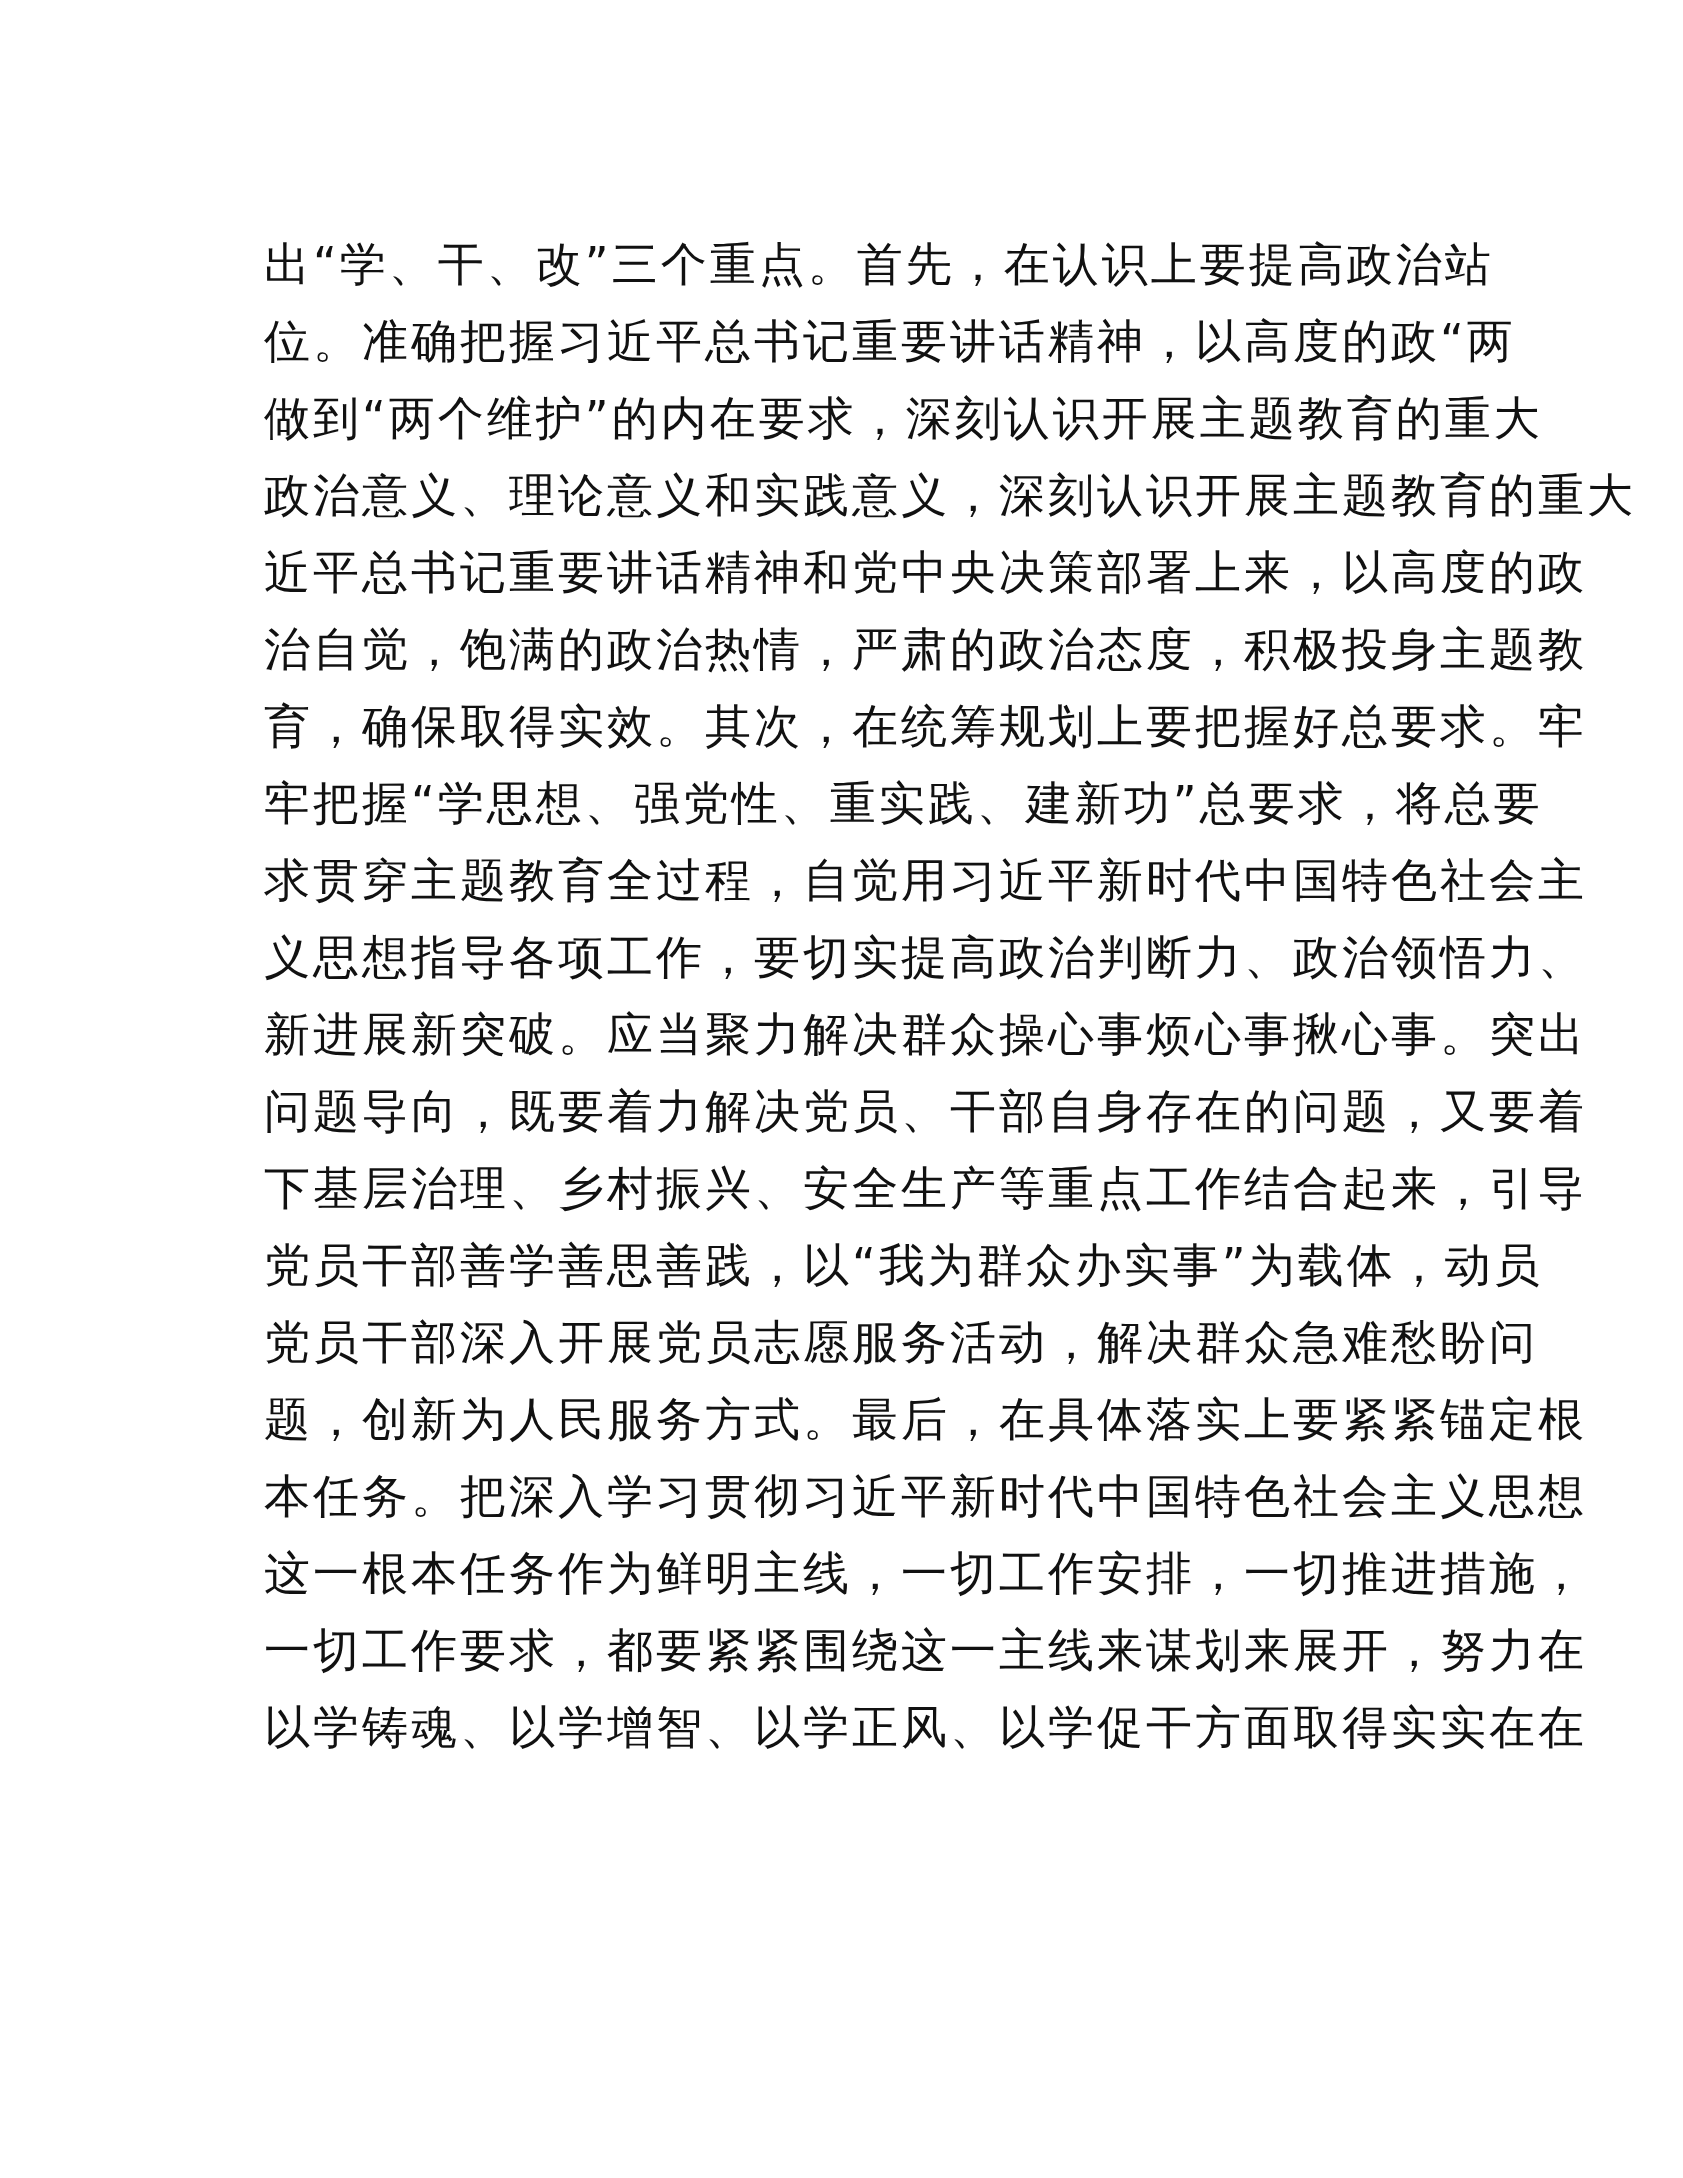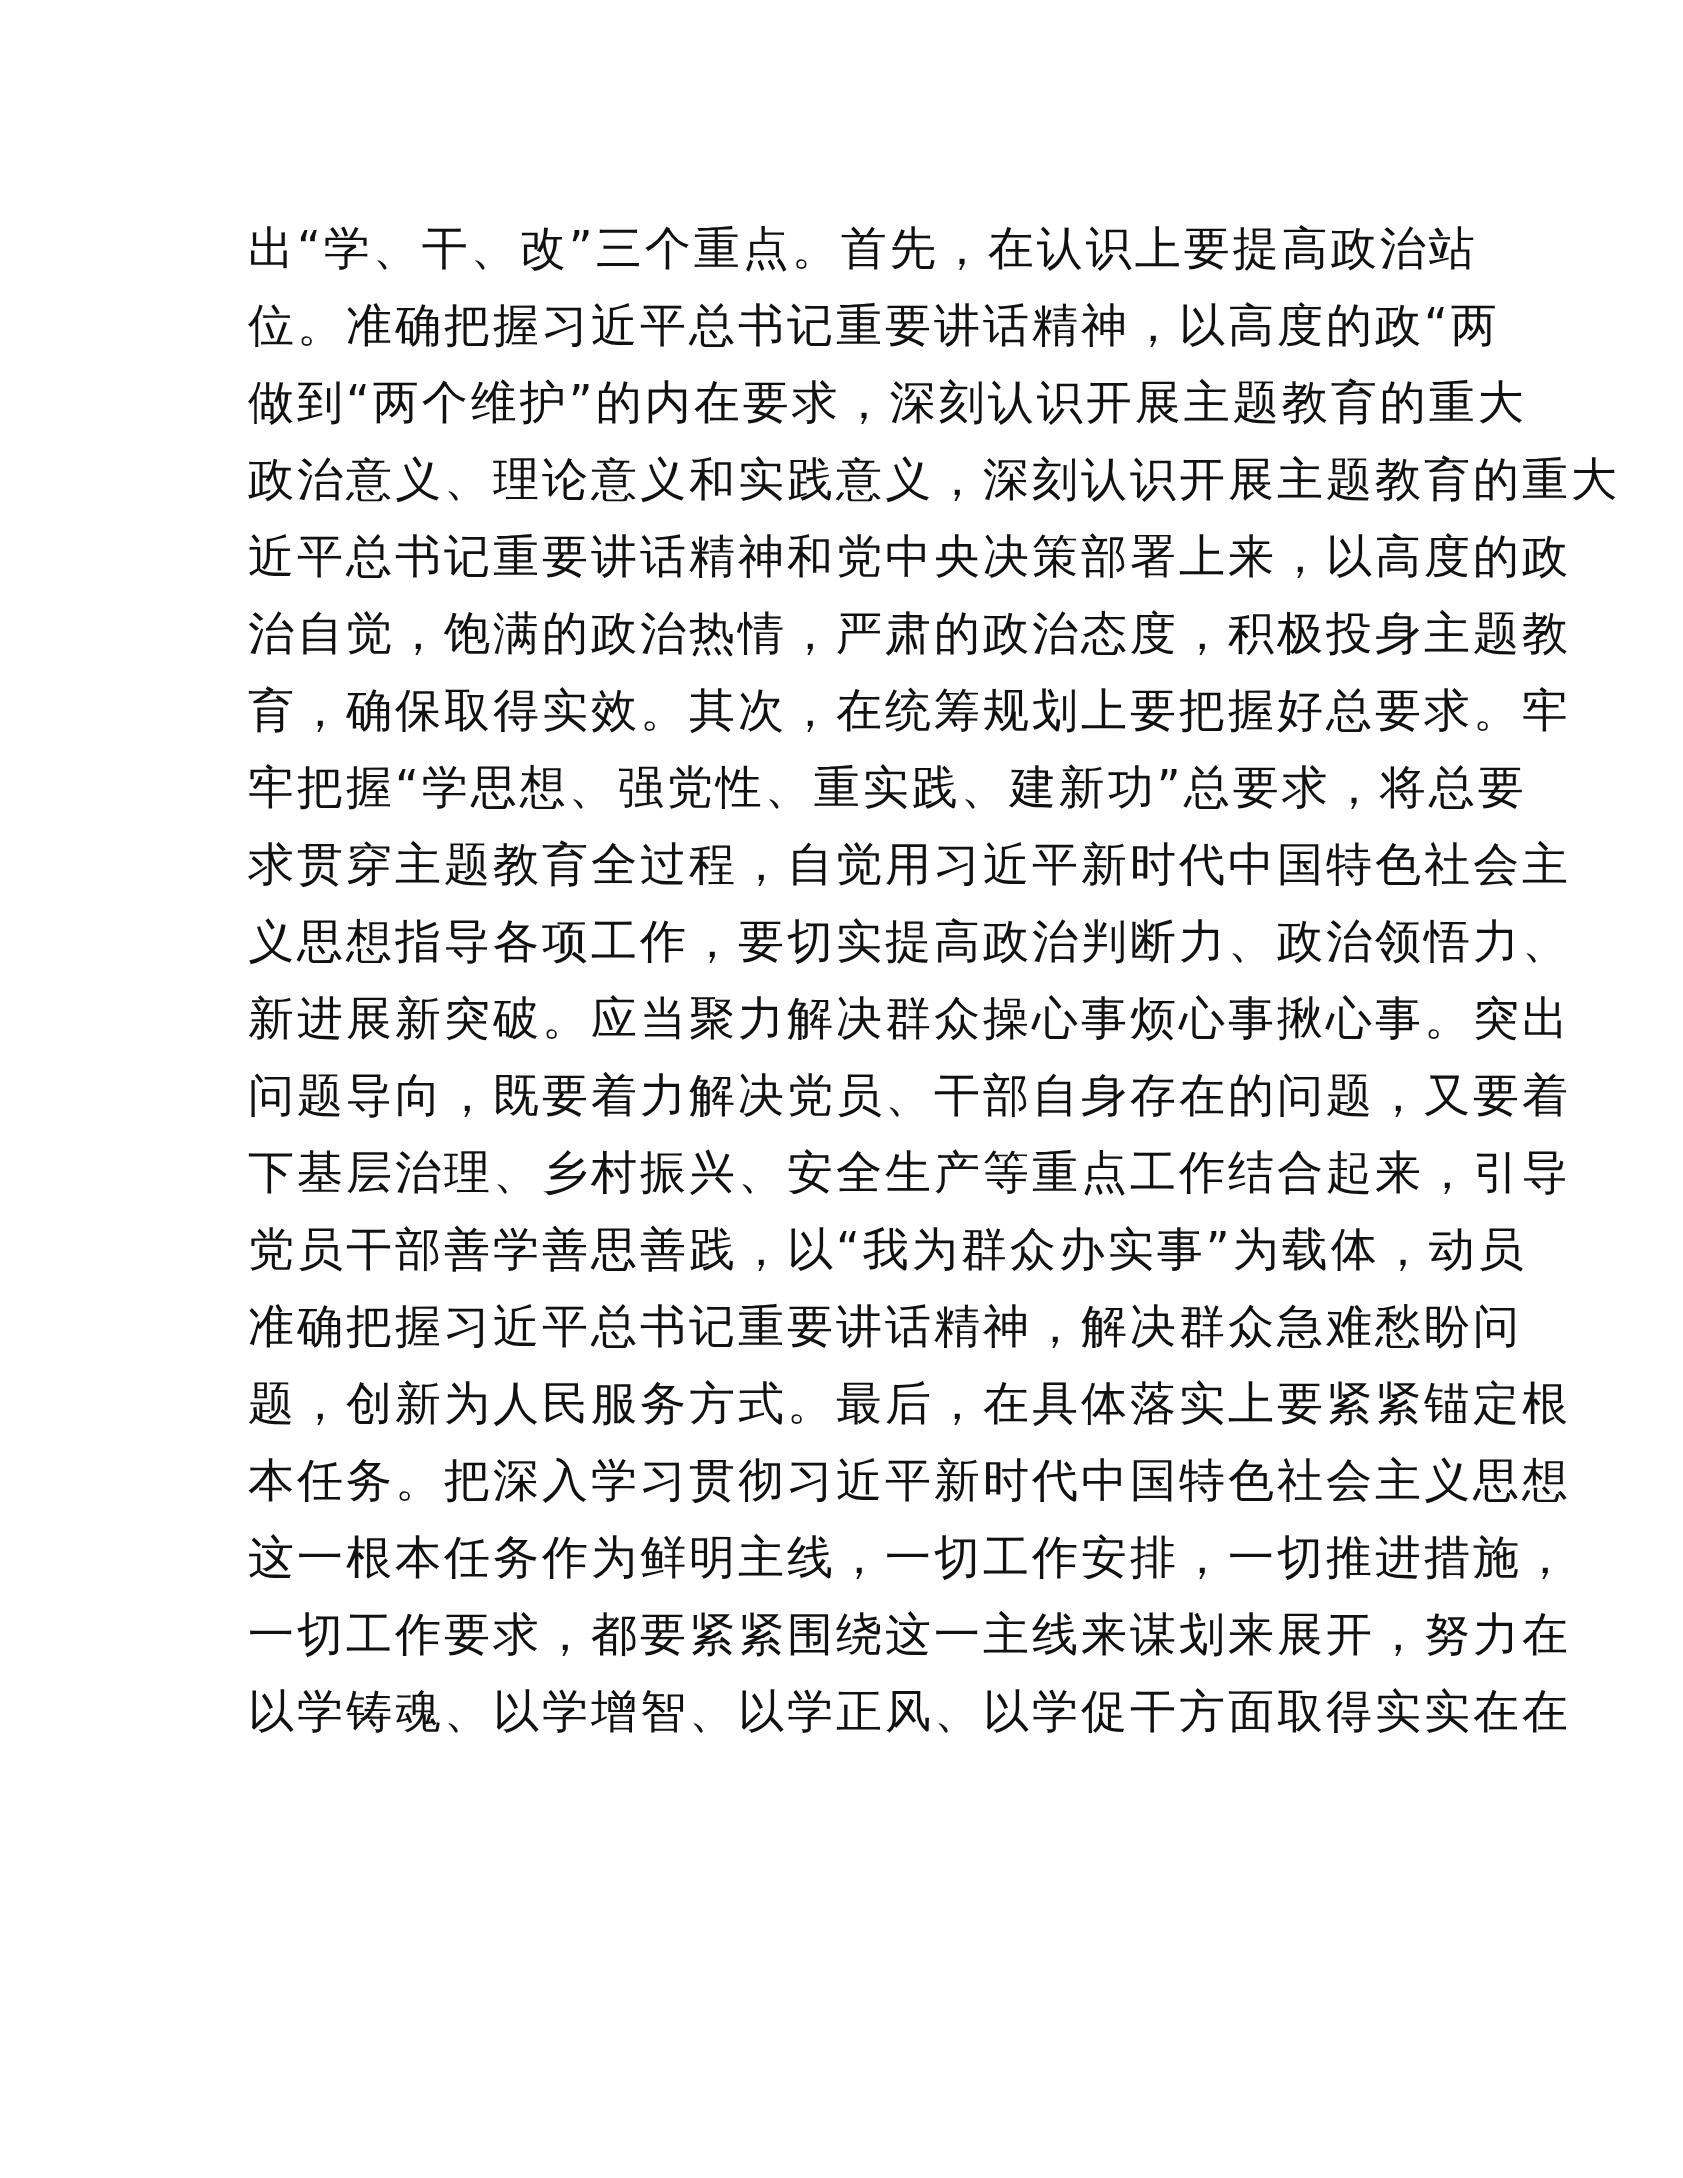--- a/index.html
+++ b/index.html
@@ -19,21 +19,21 @@
       top: 0;
       width: 1683px;
       height: 2178px;
       background: #ffffff;
     }
     .body-text {
       position: absolute;
       left: 248px;
       top: 210px;
       width: 1188px;
-      margin: 0;
+      margin: 16px;
       padding: 0;
     }
     .line {
       display: block;
       height: 77px;
       line-height: 77px;
       font-family: "DejaVu Sans", "Liberation Sans", sans-serif;
       font-size: 46px;
       color: #111111;
       white-space: nowrap;
@@ -52,21 +52,21 @@
     <span class="line">近平总书记重要讲话精神和党中央决策部署上来，以高度的政</span>
     <span class="line">治自觉，饱满的政治热情，严肃的政治态度，积极投身主题教</span>
     <span class="line">育，确保取得实效。其次，在统筹规划上要把握好总要求。牢</span>
     <span class="line">牢把握“学思想、强党性、重实践、建新功”总要求，将总要</span>
     <span class="line">求贯穿主题教育全过程，自觉用习近平新时代中国特色社会主</span>
     <span class="line">义思想指导各项工作，要切实提高政治判断力、政治领悟力、</span>
     <span class="line">新进展新突破。应当聚力解决群众操心事烦心事揪心事。突出</span>
     <span class="line">问题导向，既要着力解决党员、干部自身存在的问题，又要着</span>
     <span class="line">下基层治理、乡村振兴、安全生产等重点工作结合起来，引导</span>
     <span class="line">党员干部善学善思善践，以“我为群众办实事”为载体，动员</span>
-    <span class="line">准确把握习近平总书记重要讲话精神，解决群众急难愁盼问</span>
+    <span class="line">党员干部深入开展党员志愿服务活动，解决群众急难愁盼问</span>
     <span class="line">题，创新为人民服务方式。最后，在具体落实上要紧紧锚定根</span>
     <span class="line">本任务。把深入学习贯彻习近平新时代中国特色社会主义思想</span>
     <span class="line">这一根本任务作为鲜明主线，一切工作安排，一切推进措施，</span>
     <span class="line">一切工作要求，都要紧紧围绕这一主线来谋划来展开，努力在</span>
     <span class="line">以学铸魂、以学增智、以学正风、以学促干方面取得实实在在</span>
   </div>
 </div>
 
 
 </body></html>

